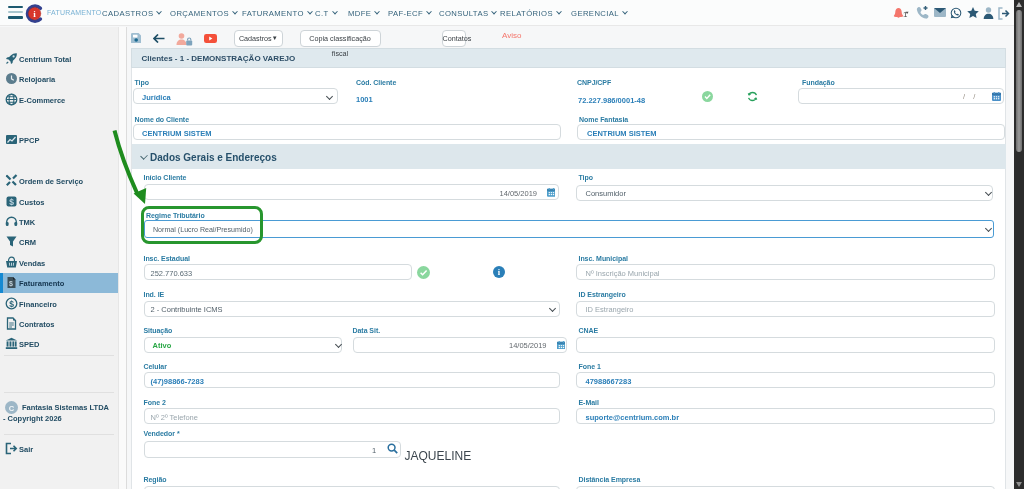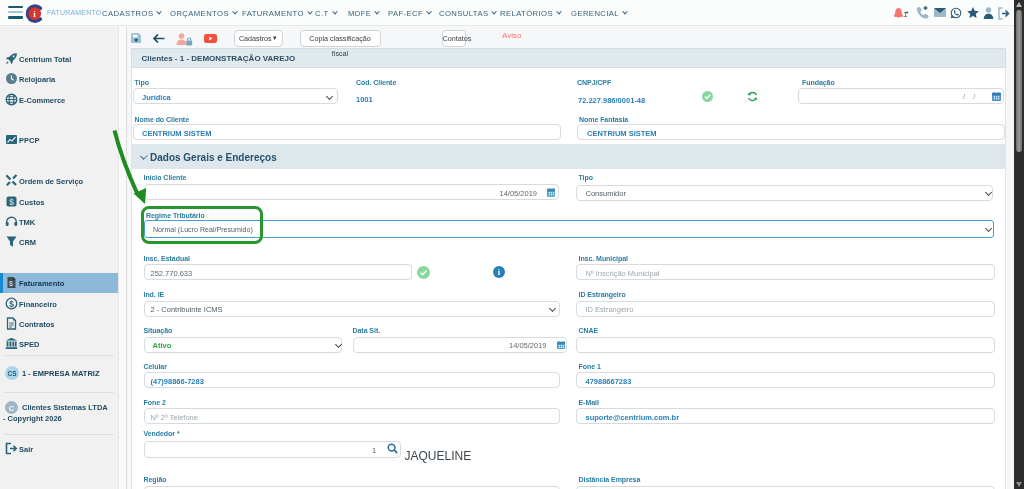--- a/index.html
+++ b/index.html
@@ -143,20 +143,28 @@
         <span class="txt">CRM</span>
       </div>
     <div class="sitem" style="top:184.9px">
         <svg width="13" height="13" viewBox="0 0 13 13">
           <path d="M1.5 8 C1.5 4.5 3.7 2.3 6.5 2.3 C9.3 2.3 11.5 4.5 11.5 8" fill="none" stroke="#2a6478" stroke-width="1.4"></path>
           <rect x="0.8" y="7" width="2.8" height="4" rx="1.2" fill="#2a6478"></rect>
           <rect x="9.4" y="7" width="2.8" height="4" rx="1.2" fill="#2a6478"></rect>
         </svg>
         <span class="txt">TMK</span>
       </div>
+    <div class="sitem" style="top:225.7px">
+        <svg width="13" height="13" viewBox="0 0 13 13">
+          <path d="M1 5 L12 5 L10.8 11.5 L2.2 11.5 Z" fill="#2a6478"></path>
+          <path d="M3.5 5 C3.5 2.5 4.8 1.2 6.5 1.2 C8.2 1.2 9.5 2.5 9.5 5" fill="none" stroke="#2a6478" stroke-width="1.2"></path>
+          <path d="M4.4 6.7 L4.7 9.8 M6.5 6.7 L6.5 9.8 M8.6 6.7 L8.3 9.8" stroke="#cfe0e8" stroke-width="0.9"></path>
+        </svg>
+        <span class="txt">Vendas</span>
+      </div>
     <div class="sitem" style="top:246.1px">
         <svg width="13" height="13" viewBox="0 0 13 13">
           <path d="M2.5 1 L8 1 L10.5 3.5 L10.5 12 L2.5 12 Z" fill="#3d4f58"></path>
           <path d="M8 1 L8 3.5 L10.5 3.5 Z" fill="#18222a"></path>
           <text x="6" y="9.8" font-size="7" fill="#c3d2da" text-anchor="middle" font-weight="bold">$</text>
         </svg>
         <span class="txt" style="color:#14344d">Faturamento</span>
       </div>
     <div class="sitem" style="top:266.5px">
         <svg width="13" height="13" viewBox="0 0 13 13">
@@ -178,34 +186,27 @@
           <path d="M6.5 0.8 L12.2 3.6 L0.8 3.6 Z" fill="#2a6478"></path>
           <rect x="1.6" y="4.4" width="1.9" height="5.2" fill="#2a6478"></rect>
           <rect x="4.5" y="4.4" width="1.9" height="5.2" fill="#2a6478"></rect>
           <rect x="7.4" y="4.4" width="1.9" height="5.2" fill="#2a6478"></rect>
           <rect x="10" y="4.4" width="1.6" height="5.2" fill="#2a6478"></rect>
           <rect x="0.8" y="10.2" width="11.4" height="1.8" fill="#2a6478"></rect>
         </svg>
         <span class="txt">SPED</span>
       </div>
     <div style="position:absolute;left:4px;top:328px;width:110px;border-top:1px solid #e0e0e0"></div>
-    <div class="sitem" style="top:337px;height:17px">
-        <svg width="14" height="14" viewBox="0 0 14 14" style="top:1.5px;left:5px">
-          <circle cx="7" cy="7" r="7" fill="#aed6e8"></circle>
-          <text x="7" y="9.8" font-size="6.5" fill="#1c617c" text-anchor="middle" font-weight="bold">CS</text>
-        </svg>
-        <span class="txt" style="left:22px;top:5px;color:#1d4156">1 - EMPRESA MATRIZ</span>
-      </div>
     <div style="position:absolute;left:4px;top:365px;width:110px;border-top:1px solid #e0e0e0"></div>
     <div class="sitem" style="top:372px;height:30px">
         <svg width="13" height="13" viewBox="0 0 13 13" style="top:2px;left:5px">
           <circle cx="6.5" cy="6.5" r="6.5" fill="#9db7c7"></circle>
           <text x="6.5" y="9.5" font-size="7.5" fill="#f2f6f8" text-anchor="middle" font-weight="bold">C</text>
         </svg>
-        <span class="txt" style="left:22px;top:3.5px;white-space:normal;line-height:9.5px">Clientes Sistemas LTDA</span>
+        <span class="txt" style="left:22px;top:3.5px;white-space:normal;line-height:9.5px">Fantasia Sistemas LTDA</span>
         <span class="txt" style="left:3px;top:15px">- Copyright 2026</span>
       </div>
     <div style="position:absolute;left:4px;top:407px;width:110px;border-top:1px solid #e0e0e0"></div>
     <div class="sitem" style="top:411.5px">
         <svg width="13" height="13" viewBox="0 0 13 13">
           <path d="M6 1.5 L1.5 1.5 L1.5 11.5 L6 11.5" fill="none" stroke="#2a6478" stroke-width="1.6"></path>
           <path d="M5 6.5 L11 6.5 M8.5 3.8 L11.2 6.5 L8.5 9.2" fill="none" stroke="#2a6478" stroke-width="1.6"></path>
         </svg>
         <span class="txt">Sair</span>
       </div>

